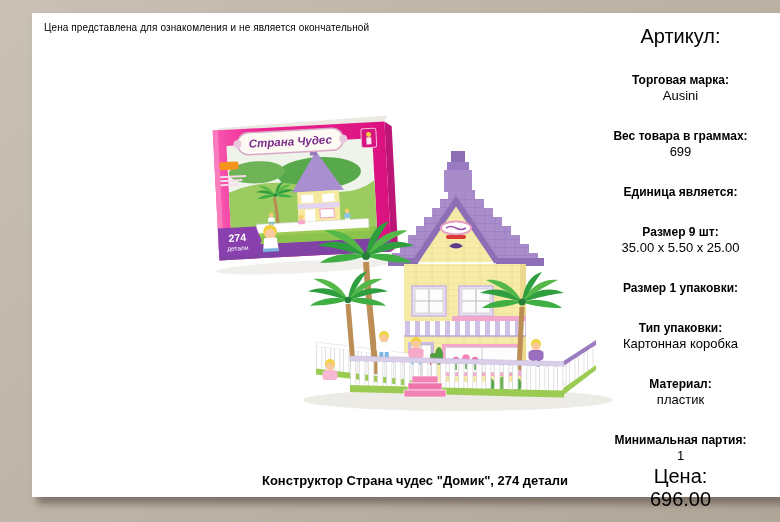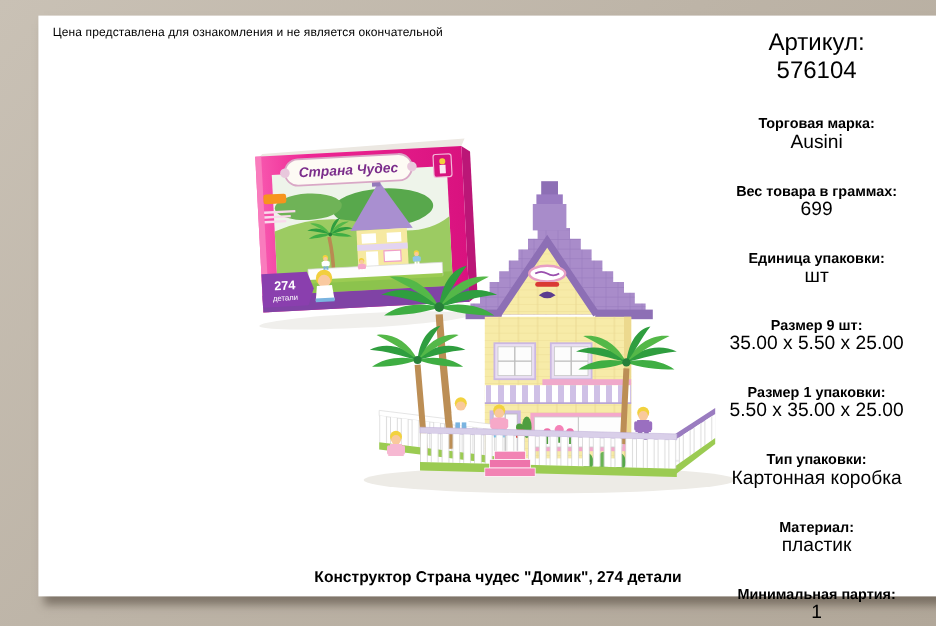--- a/index.html
+++ b/index.html
@@ -21,21 +21,21 @@
   .photo{
     position:absolute;left:168px;top:90px;width:440px;height:322px;
   }
   .info-col{
     position:absolute;left:566px;top:12px;width:165px;color:#000;text-align:center;
   }
   .big-label,.big-value{font-size:20px;line-height:23px;}
   .article-block{margin-bottom:8px;}
   .attr-row{margin-bottom:1px;}
   .attr-label{font-size:12px;line-height:16px;font-weight:bold;margin-top:24px;}
-  .attr-value{font-size:16px;line-height:16px;}
+  .attr-value{font-size:13px;line-height:16px;}
   .price-block{margin-top:0px;}
   .page-title{
     position:absolute;left:0;top:460px;width:100%;
     text-align:center;font-size:13px;font-weight:bold;color:#000;
   }
   svg text{font-family:"Liberation Sans",sans-serif;}
 </style>
 </head>
 <body>
 
@@ -264,42 +264,39 @@
 
       <g transform="translate(130,262)">
           <use href="#fig" style="--dress:#f6b8d2;--legs:#ffffff"></use>
         </g>
     </g>
   </svg>
 
   <div class="info-col">
     <div class="article-block">
       <div class="big-label">Артикул:</div>
-      <div class="big-value">576104</div>
     </div>
 
     <div class="attr-row">
       <div class="attr-label">Торговая марка:</div>
       <div class="attr-value">Ausini</div>
     </div>
     <div class="attr-row">
       <div class="attr-label">Вес товара в граммах:</div>
       <div class="attr-value">699</div>
     </div>
     <div class="attr-row">
-      <div class="attr-label">Единица упаковки:</div>
-      <div class="attr-value">шт</div>
+      <div class="attr-label">Единица является:</div>
     </div>
     <div class="attr-row">
       <div class="attr-label">Размер 9 шт:</div>
       <div class="attr-value">35.00 x 5.50 x 25.00</div>
     </div>
     <div class="attr-row">
       <div class="attr-label">Размер 1 упаковки:</div>
-      <div class="attr-value">5.50 x 35.00 x 25.00</div>
     </div>
     <div class="attr-row">
       <div class="attr-label">Тип упаковки:</div>
       <div class="attr-value">Картонная коробка</div>
     </div>
     <div class="attr-row">
       <div class="attr-label">Материал:</div>
       <div class="attr-value">пластик</div>
     </div>
     <div class="attr-row">

